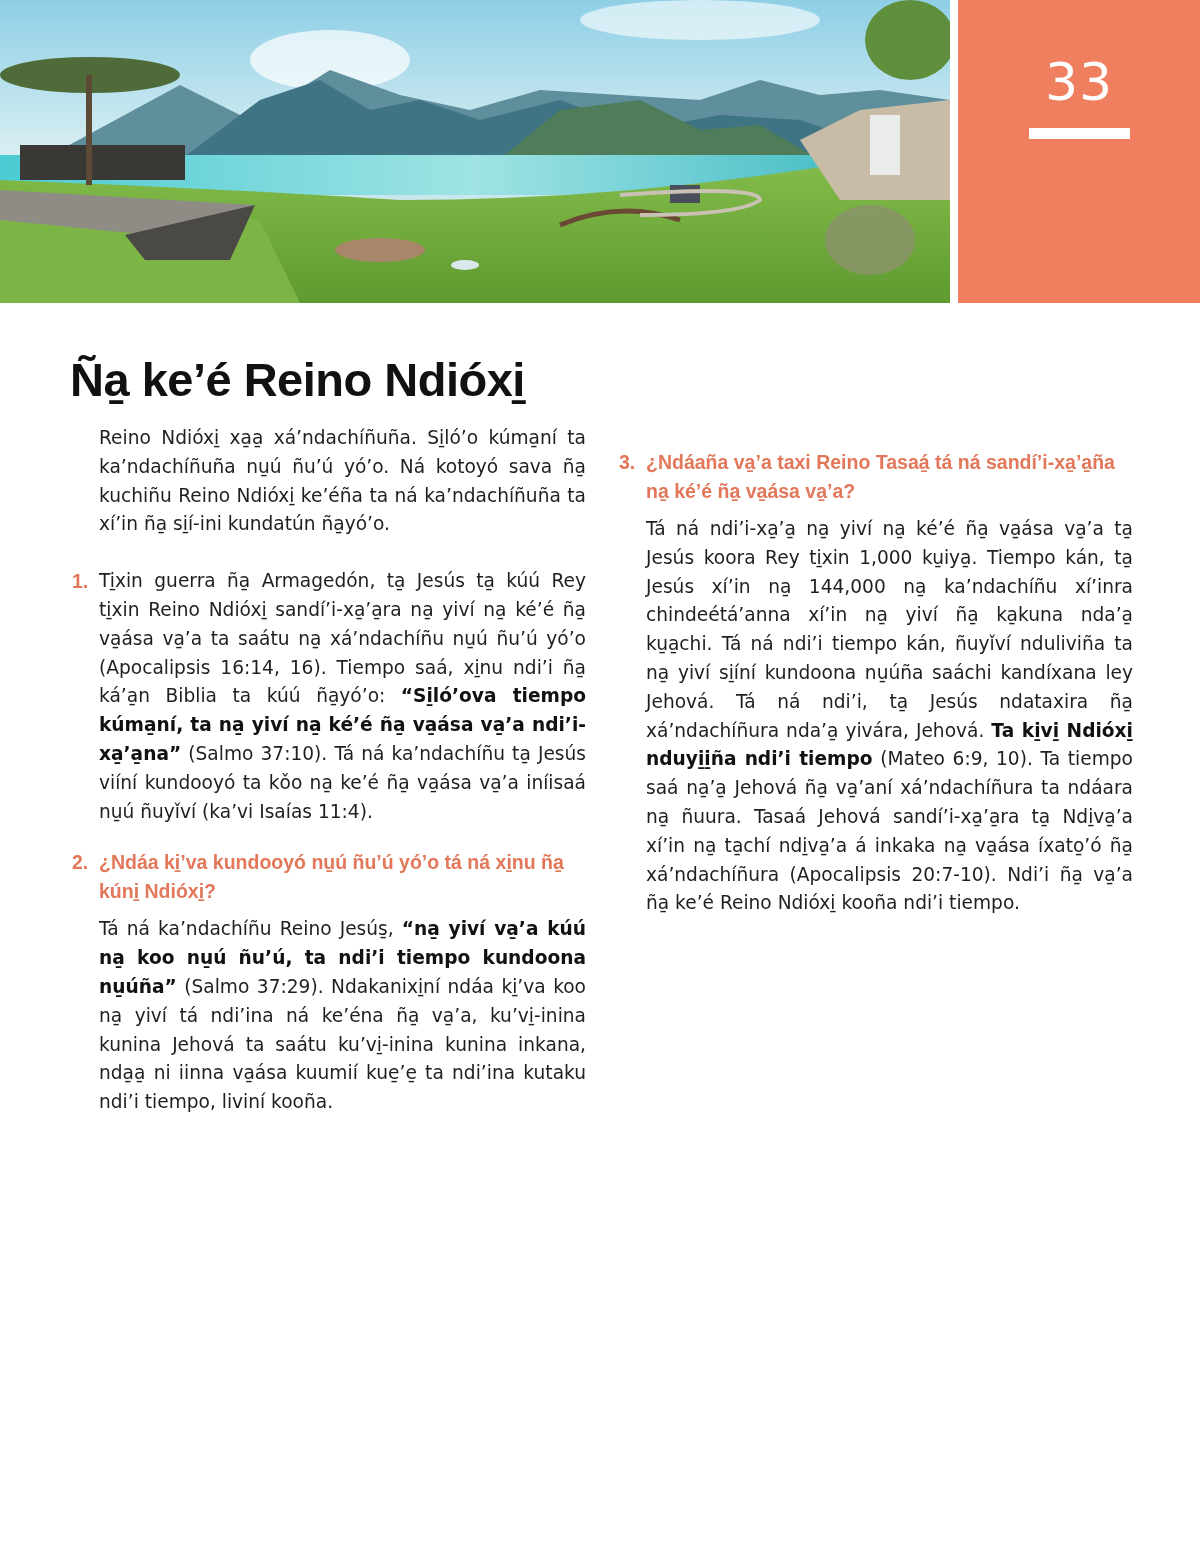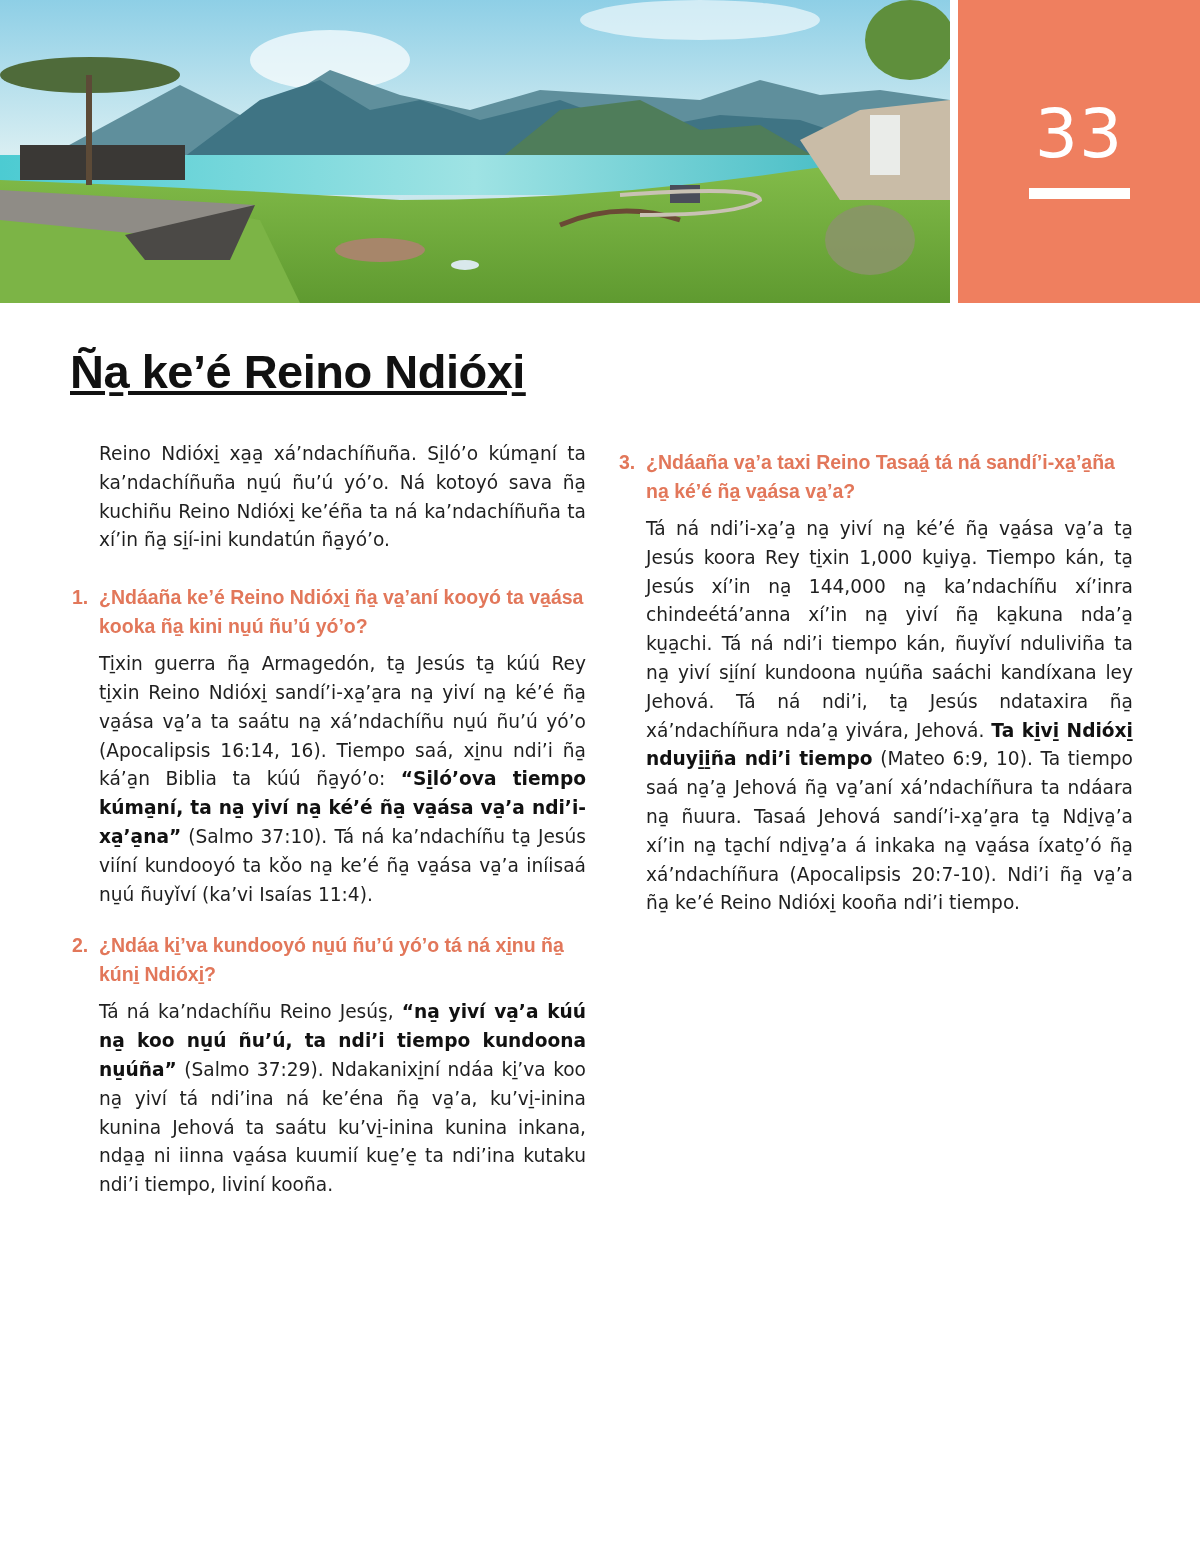--- a/index.html
+++ b/index.html
@@ -10,31 +10,31 @@
     .hero {
       position: absolute; left: 0; top: 0; width: 950px; height: 303px; overflow: hidden;
       background: linear-gradient(180deg, #9fd4e6 0%, #6fbcd8 22%, #bfe3ec 40%, #7da9b8 55%, #3bb8c4 62%, #5a9b4a 72%, #73b046 85%, #5e9a35 100%);
     }
     .hero svg { position: absolute; left: 0; top: 0; width: 950px; height: 303px; }
     .chapter-block {
       position: absolute; left: 958px; top: 0; width: 242px; height: 303px;
       background: #ef7f5f; display: flex; flex-direction: column; align-items: center;
     }
     .chapter-number {
-      margin-top: 100px; color: #ffffff; font-family: "DejaVu Sans", sans-serif;
-      font-size: 68px; font-weight: 400; line-height: 1; letter-spacing: 1px;
+      margin-top: 56px; color: #ffffff; font-family: "DejaVu Sans", sans-serif;
+      font-size: 52px; font-weight: 400; line-height: 1; letter-spacing: 1px;
     }
     .chapter-rule { margin-top: 20px; width: 101px; height: 11px; background: #ffffff; }
     .title {
-      position: absolute; left: 70px; top: 344px; margin: 0;
+      position: absolute; left: 70px; top: 352px; margin: 0;
       font-family: "Liberation Sans", sans-serif; font-weight: 700; font-size: 47px;
-      color: #111111; letter-spacing: -0.5px; text-decoration: underline;
+      color: #111111; letter-spacing: -0.5px;
     }
     .col { position: absolute; width: 487px; }
-    .col-left { left: 99px; top: 440px; }
+    .col-left { left: 99px; top: 424px; }
     .col-right { left: 646px; top: 448px; }
     .body-text {
       font-size: 18.6px; line-height: 28.8px; text-align: justify; margin: 0;
       color: #1f1f1f; hyphens: manual;
     }
     .question {
       position: relative; font-weight: 700; color: #e2775a; font-size: 19.5px;
       line-height: 28.5px; margin: 0 0 10px 0; font-family: "Liberation Sans", sans-serif;
     }
     .question .qnum { position: absolute; left: -27px; top: 0; }
@@ -94,21 +94,20 @@
 </div>
 
 <h1 class="title">Ña̱ ke’é Reino Ndióxi̱</h1>
 
 <div class="col col-left">
   <p class="body-text">Reino Ndióxi̱ xa̱a̱ xá’ndachíñuña. Si̱ló’o kúma̱ní ta ka’ndachíñuña nu̱ú ñu’ú yó’o. Ná kotoyó sava ña̱ kuchiñu Reino Ndióxi̱ ke’éña ta ná ka’ndachí­ñuña ta xí’in ña̱ si̱í-ini kundatún ña̱yó’o.</p>
 
   <div class="section" style="margin-top:28px;">
     <p class="question">
       <span class="qnum">1.</span>
-      <span>¿Ndáaña ke’é Reino Ndióxi̱ ña̱ va̱’aní kooyó ta va̱ása kooka ña̱ kini nu̱ú ñu’ú yó’o?</span>
     </p>
     <p class="body-text">
       <span>Ti̱xin guerra ña̱ Armagedón, ta̱ Jesús ta̱ kúú Rey ti̱xin Reino Ndióxi̱ sandí’i-xa̱’a̱ra na̱ yiví na̱ ké’é ña̱ va̱ása va̱’a ta saátu na̱ xá’ndachíñu nu̱ú ñu’ú yó’o (Apocalipsis 16:14, 16). Tiempo saá, xi̱nu ndi’i ña̱ ká’a̱n Biblia ta kúú ña̱yó’o: </span><b>“Si̱ló’ova tiempo kúma̱ní, ta na̱ yiví na̱ ké’é ña̱ va̱ása va̱’a ndi’i-xa̱’a̱na”</b><span> (Salmo 37:10). Tá ná ka’ndachíñu ta̱ Je­sús viíní kundooyó ta kǒo na̱ ke’é ña̱ va̱ása va̱’a iníisaá nu̱ú ñuyǐví (ka’vi Isaías 11:4).</span>
     </p>
   </div>
 
   <div class="section" style="margin-top:22px;">
     <p class="question">
       <span class="qnum">2.</span>
       <span>¿Ndáa ki̱’va kundooyó nu̱ú ñu’ú yó’o tá ná xi̱nu ña̱ kúni̱ Ndióxi̱?</span>

